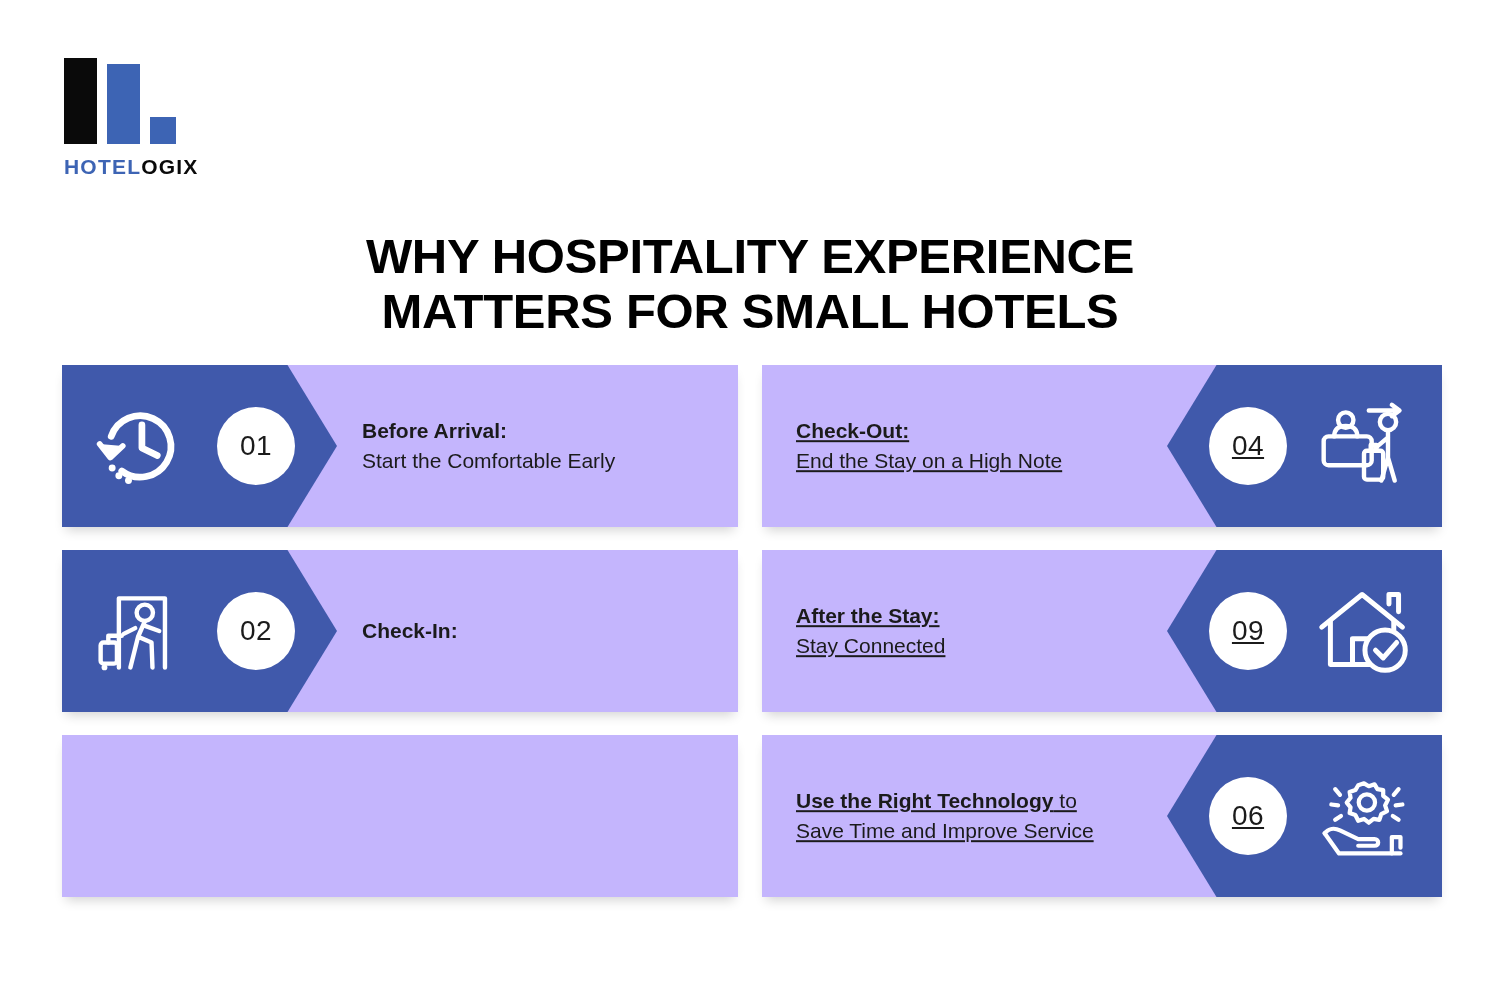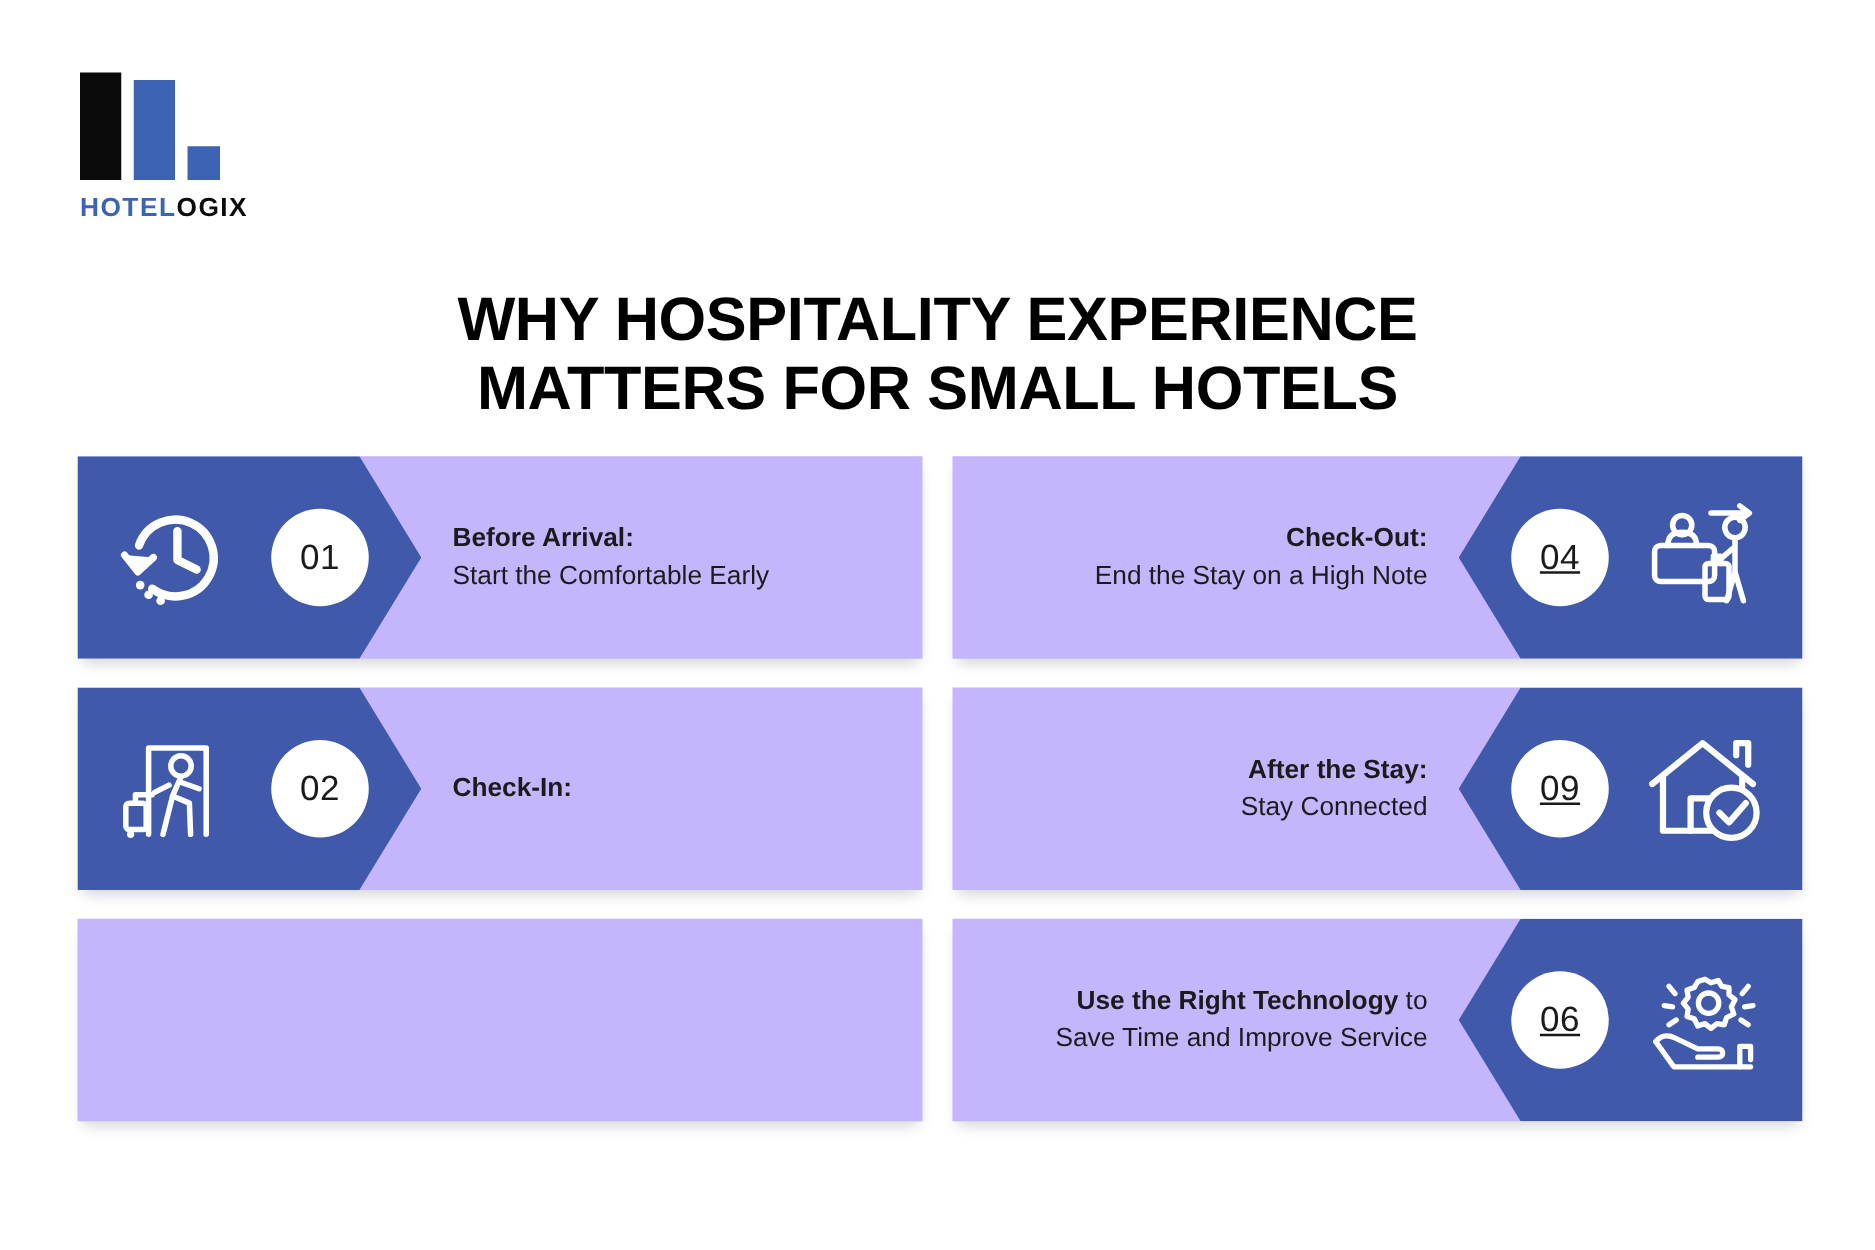--- a/index.html
+++ b/index.html
@@ -152,23 +152,24 @@
     font-size: 21px;
     line-height: 1.42;
     color: #1b1b1b;
   }
   .card.left .card-text {
     left: 300px;
     right: 34px;
     text-align: left;
   }
   .card.right .card-text {
-    right: 300px;
+    right: 288px;
     left: 34px;
-    text-align: right;
+    text-align: left;
+    text-decoration: underline;
   }
   .card-text .lead { font-weight: bold; }
   .card-text .line { display: block; white-space: nowrap; }
 
   .icon-slot svg { display: block; width: 100%; height: 100%; }
 </style>
 </head>
 <body>
 
 <div id="logo">

